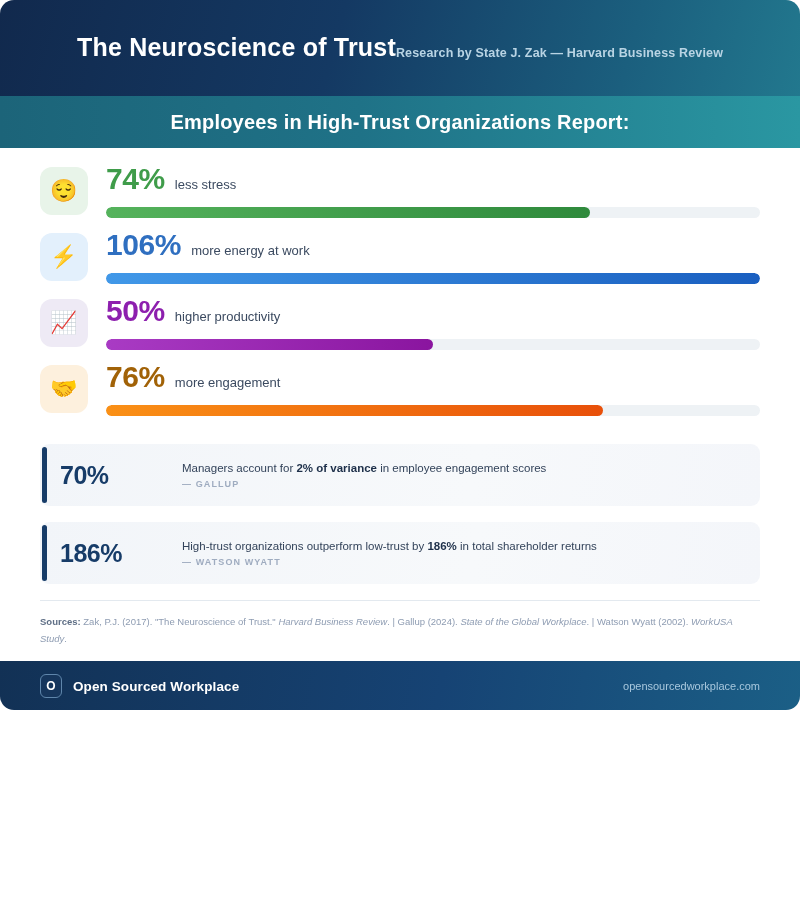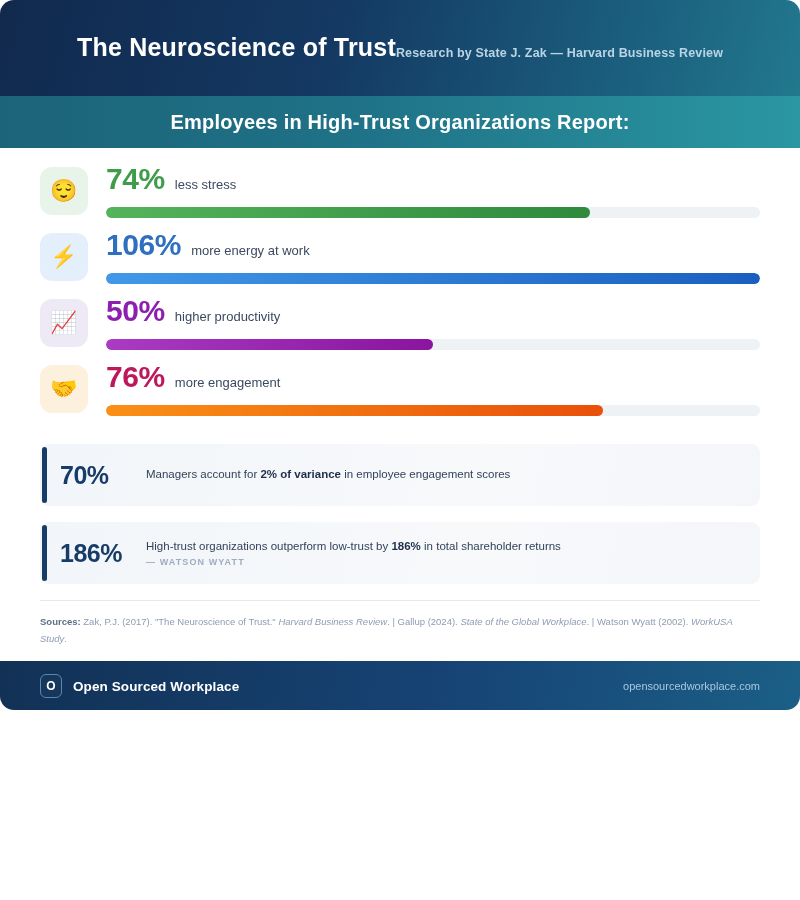--- a/index.html
+++ b/index.html
@@ -122,20 +122,21 @@
   }
   .callout {
     position: relative;
     display: flex;
     align-items: center;
     height: 62px;
     border-radius: 9px;
     background: linear-gradient(100deg, #f2f5f9 0%, #f7f9fb 60%, #f4f6fa 100%);
     padding-left: 20px;
     margin-bottom: 16px;
+    gap: 36px;
   }
   .callout-accent {
     position: absolute;
     left: 2px;
     top: 3px;
     bottom: 3px;
     width: 5px;
     border-radius: 4px;
     background: #173c68;
   }
@@ -262,36 +263,37 @@
           </div>
           <div class="bar-track">
             <div class="bar-fill" style="width:50%;background:linear-gradient(90deg,#a93bc4 0%,#8a159f 100%)"></div>
           </div>
         </div>
       </div>
       <div class="stat-row">
         <div class="stat-icon" style="background:#fdf0dd">🤝</div>
         <div class="stat-body">
           <div class="stat-head">
-            <span class="stat-value" style="color:#be185d">76%</span>
+            <span class="stat-value" style="color:#a16207">76%</span>
             <span class="stat-label">more engagement</span>
           </div>
           <div class="bar-track">
             <div class="bar-fill" style="width:76%;background:linear-gradient(90deg,#fa9016 0%,#e8500a 100%)"></div>
           </div>
         </div>
       </div>
     </div>
 
   <div class="callouts" id="callouts-list">
       <div class="callout">
         <div class="callout-accent"></div>
         <div class="callout-value">70%</div>
         <div class="callout-text-wrap">
           <div class="callout-text"><span>Managers account for </span><b>2% of variance</b><span> in employee engagement scores</span></div>
+          <div class="callout-source">— GALLUP</div>
         </div>
       </div>
       <div class="callout">
         <div class="callout-accent"></div>
         <div class="callout-value">186%</div>
         <div class="callout-text-wrap">
           <div class="callout-text"><span>High-trust organizations outperform low-trust by </span><b>186%</b><span> in total shareholder returns</span></div>
           <div class="callout-source">— WATSON WYATT</div>
         </div>
       </div>

